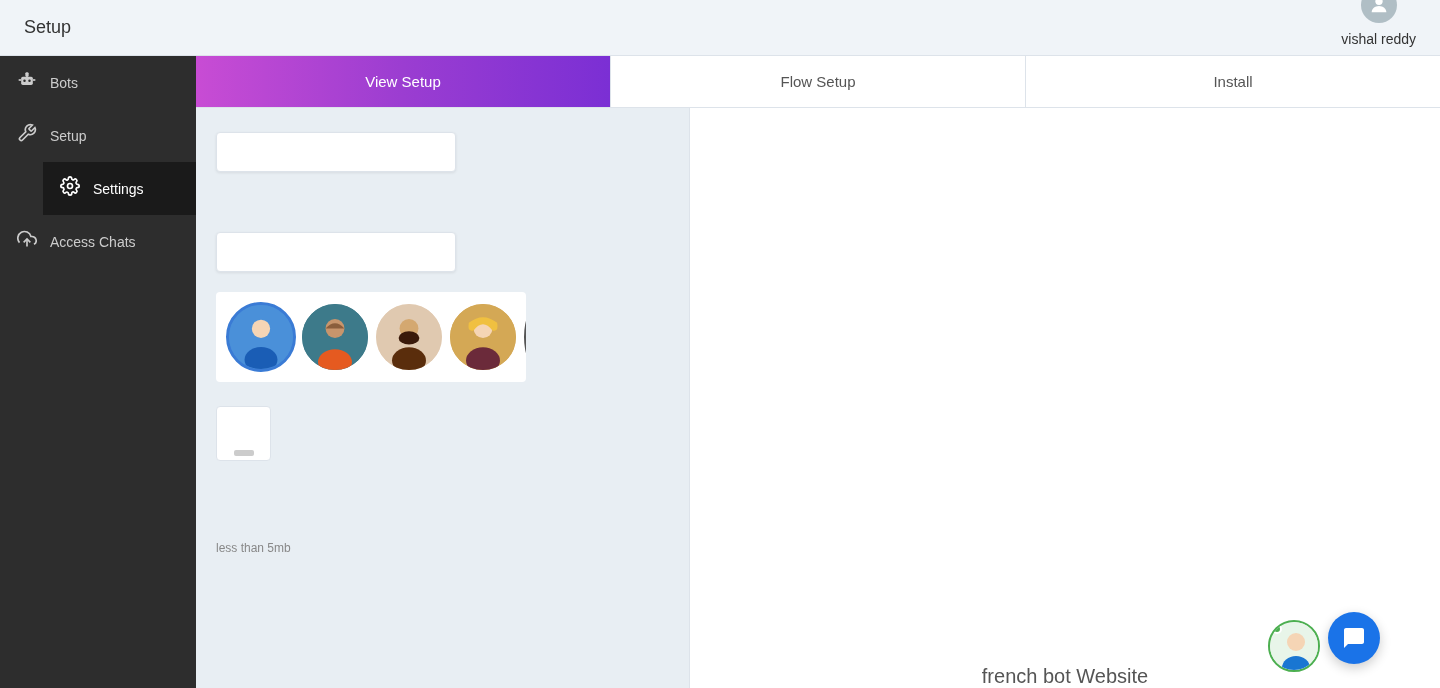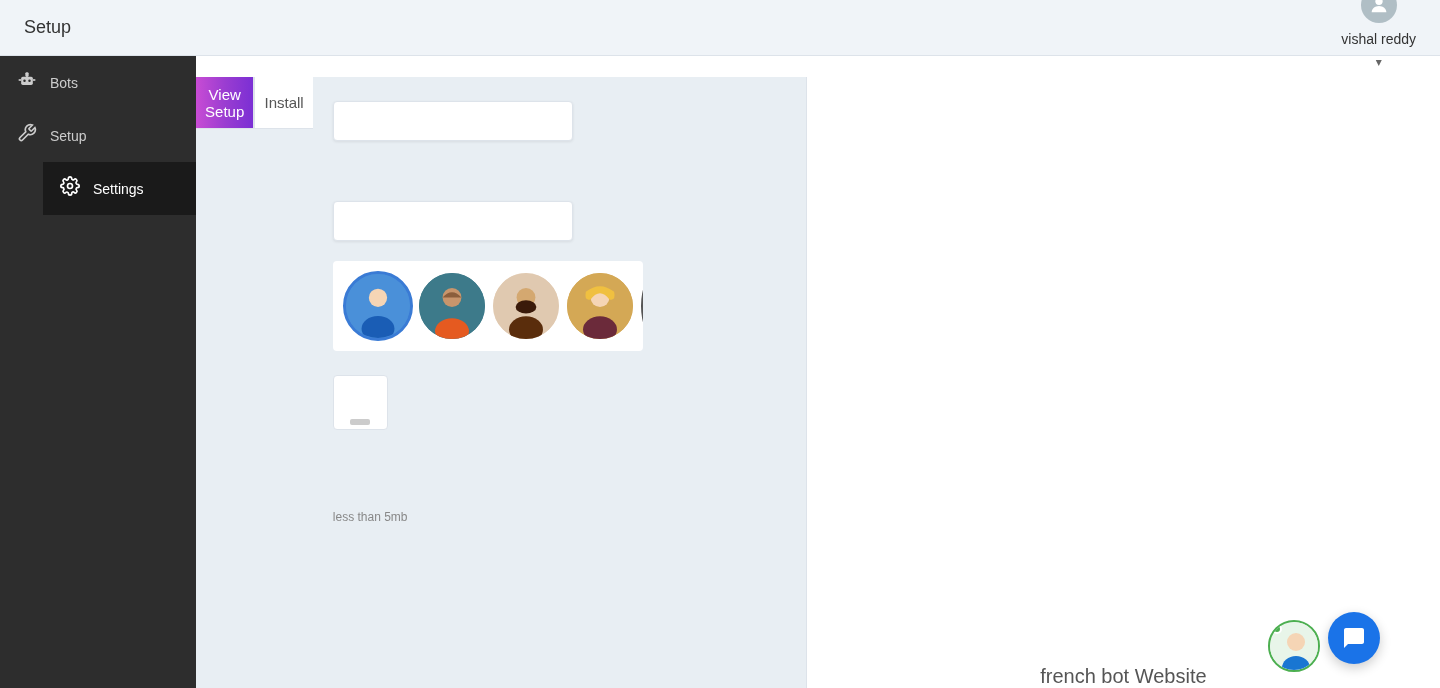--- a/index.html
+++ b/index.html
@@ -81,24 +81,23 @@
     .sidebar-item .icon {
       font-size: 18px;
       width: 22px;
       text-align: center;
     }
 
     
     .main {
       flex: 1;
       display: flex;
-      flex-direction: row;
+      flex-direction: column;
       background: #e8eef3;
       overflow: hidden;
-      margin-top: 21px;
     }
 
     
     .tabs {
       display: flex;
       height: 52px;
       background: #fff;
       border-bottom: 1px solid #dde3ea;
       flex-shrink: 0;
     }
@@ -306,27 +305,38 @@
     </div>
     <div class="sidebar-item active">
       <span class="icon">
         <svg width="20" height="20" viewBox="0 0 24 24" fill="none" stroke="#fff" stroke-width="2">
           <circle cx="12" cy="12" r="3"></circle>
           <path d="M19.4 15a1.65 1.65 0 0 0 .33 1.82l.06.06a2 2 0 0 1-2.83 2.83l-.06-.06a1.65 1.65 0 0 0-1.82-.33 1.65 1.65 0 0 0-1 1.51V21a2 2 0 0 1-4 0v-.09A1.65 1.65 0 0 0 9 19.4a1.65 1.65 0 0 0-1.82.33l-.06.06a2 2 0 0 1-2.83-2.83l.06-.06A1.65 1.65 0 0 0 4.68 15a1.65 1.65 0 0 0-1.51-1H3a2 2 0 0 1 0-4h.09A1.65 1.65 0 0 0 4.6 9a1.65 1.65 0 0 0-.33-1.82l-.06-.06a2 2 0 0 1 2.83-2.83l.06.06A1.65 1.65 0 0 0 9 4.68a1.65 1.65 0 0 0 1-1.51V3a2 2 0 0 1 4 0v.09a1.65 1.65 0 0 0 1 1.51 1.65 1.65 0 0 0 1.82-.33l.06-.06a2 2 0 0 1 2.83 2.83l-.06.06A1.65 1.65 0 0 0 19.4 9a1.65 1.65 0 0 0 1.51 1H21a2 2 0 0 1 0 4h-.09a1.65 1.65 0 0 0-1.51 1z"></path>
         </svg>
       </span>
       <span>Settings</span>
     </div>
+    <div class="sidebar-item">
+      <span class="icon">
+        <svg width="20" height="20" viewBox="0 0 24 24" fill="none" stroke="#ccc" stroke-width="2">
+          <polyline points="16 16 12 12 8 16"></polyline>
+          <line x1="12" y1="12" x2="12" y2="21"></line>
+          <path d="M20.39 18.39A5 5 0 0 0 18 9h-1.26A8 8 0 1 0 3 16.3"></path>
+        </svg>
+      </span>
+      <span>Access Chats</span>
+    </div>
   </nav>
 
   <div class="main">
 
     <div class="tabs">
       <button class="tab active">View Setup</button>
       <div class="tab-divider"></div>
+      <button class="tab">Flow Setup</button>
       <div class="tab-divider"></div>
       <button class="tab">Install</button>
     </div>
 
     <div class="content">
 
       <div class="left-panel">
 
         <div class="form-field">
           <div class="form-input"></div>

